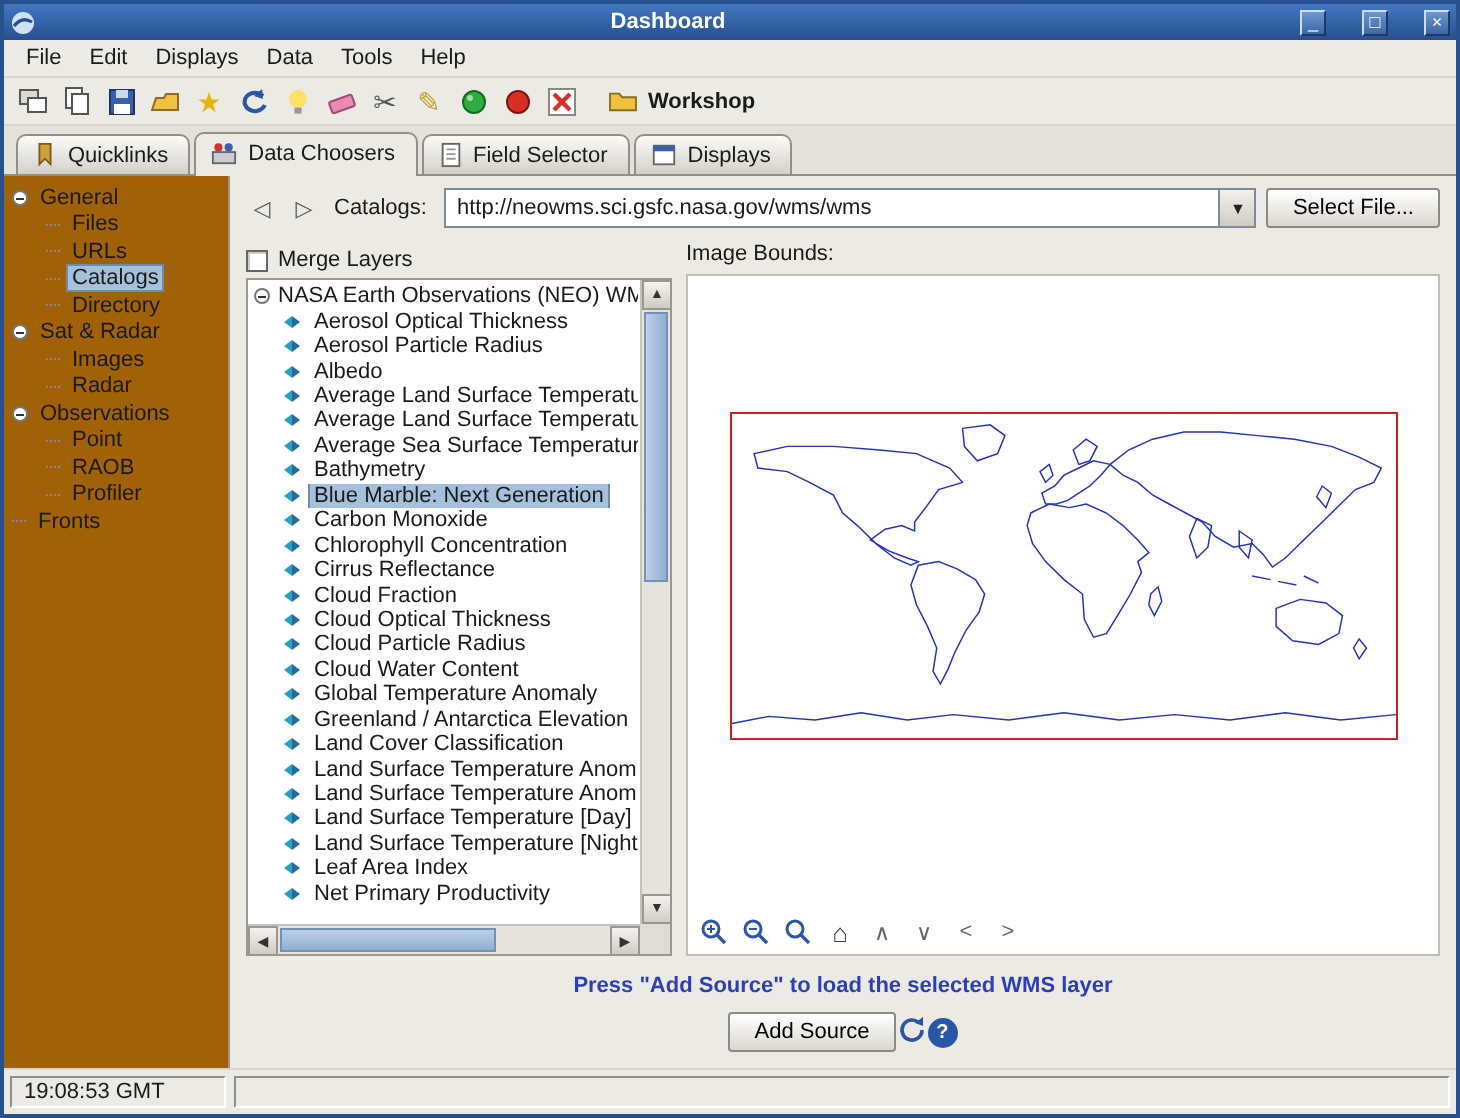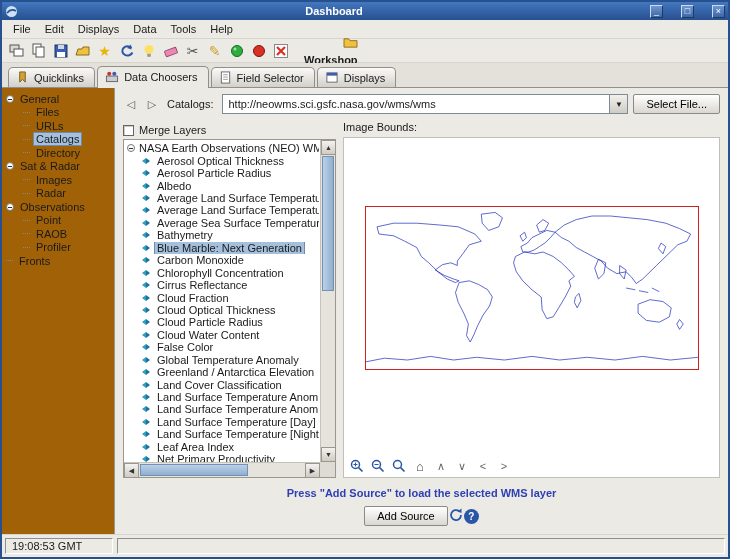--- a/index.html
+++ b/index.html
@@ -13,21 +13,21 @@
   .app-icon { width: 13px; height: 13px; }
 
   
   .menubar { height: 19px; display: flex; align-items: center; padding: 0 4px; border-bottom: 1px solid #d8d5cf; flex: none; }
   .menu-item { padding: 2px 7px; }
 
   
   .toolbar { height: 24px; display: flex; align-items: center; padding: 0 4px; gap: 1px; border-bottom: 1px solid #d8d5cf; flex: none; }
   .tb-btn { width: 21px; height: 21px; display: flex; align-items: center; justify-content: center; }
   .tb-glyph { font-size: 14px; line-height: 14px; }
-  .workshop { margin-left: 12px; display: flex; align-items: flex-end; gap: 5px; font-weight: bold; flex-direction: column; }
+  .workshop { margin-left: 12px; display: flex; align-items: center; gap: 5px; font-weight: bold; }
 
   
   .tabbar { display: flex; align-items: flex-end; padding: 3px 6px 0; gap: 2px; border-bottom: 1px solid #8f8f8c; flex: none; background: #e4e1da; }
   .tab { border: 1px solid #8f8f8c; border-bottom: none; border-radius: 5px 5px 0 0; padding: 3px 10px 3px 7px; background: linear-gradient(#fbfaf8,#d3d0ca); display: flex; gap: 5px; align-items: center; margin-bottom: 0; }
   .tab.sel { background: #eceae4; margin-bottom: -1px; padding-bottom: 5px; }
 
   
   .content { flex: 1; display: flex; min-height: 0; }
   .side-tree { width: 113px; background: #a16207; border-right: 1px solid #9a978f; padding: 4px 1px; overflow: hidden; flex: none; }
   .s-row { height: 13.5px; display: flex; align-items: center; gap: 4px; white-space: nowrap; }
@@ -429,27 +429,20 @@
                 </div>
 
                 <div class="layer-row">
                   <svg class="layer-ic" width="10" height="10" viewBox="0 0 10 10">
                     <path d="M1 5 L5 2 L5 8 Z" fill="#2e9fc0"></path>
                     <path d="M9 5 L5 2 L5 8 Z" fill="#1f6e9e"></path>
                   </svg>
                   <span class="layer-label">Cloud Water Content</span>
                 </div>
 
-                <div class="layer-row">
-                  <svg class="layer-ic" width="10" height="10" viewBox="0 0 10 10">
-                    <path d="M1 5 L5 2 L5 8 Z" fill="#2e9fc0"></path>
-                    <path d="M9 5 L5 2 L5 8 Z" fill="#1f6e9e"></path>
-                  </svg>
-                  <span class="layer-label">False Color</span>
-                </div>
 
                 <div class="layer-row">
                   <svg class="layer-ic" width="10" height="10" viewBox="0 0 10 10">
                     <path d="M1 5 L5 2 L5 8 Z" fill="#2e9fc0"></path>
                     <path d="M9 5 L5 2 L5 8 Z" fill="#1f6e9e"></path>
                   </svg>
                   <span class="layer-label">Global Temperature Anomaly</span>
                 </div>
 
                 <div class="layer-row">

